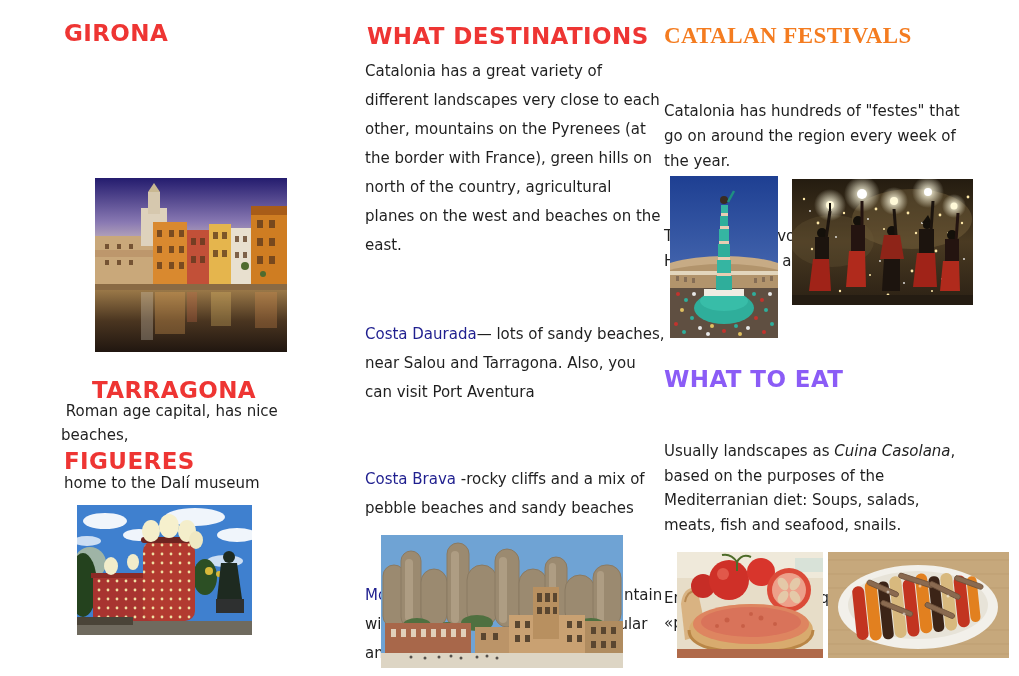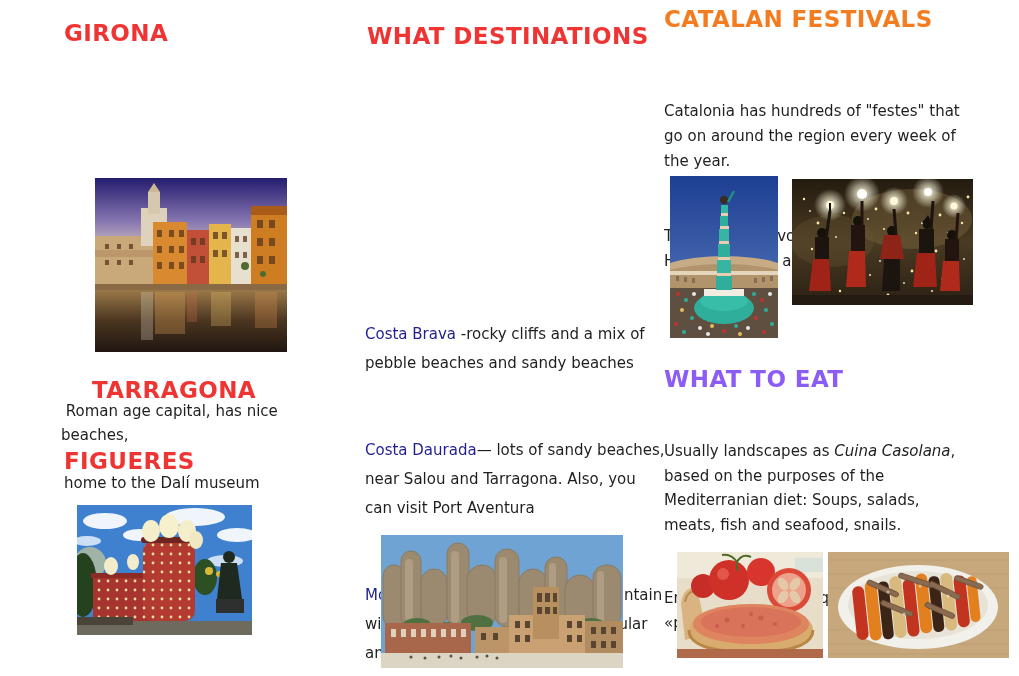--- a/index.html
+++ b/index.html
@@ -145,24 +145,25 @@
     <g fill="#1e2a20">
       <circle cx="152" cy="52" r="6"></circle>
       <path d="M144 58 h16 l5 36 h-25 z"></path>
     </g>
     <rect x="139" y="94" width="28" height="14" fill="#2e3030"></rect>
     <rect x="0" y="116" width="175" height="14" fill="#6f6a5e"></rect>
     <rect x="0" y="112" width="56" height="8" fill="#4a4438"></rect>
   </svg>
 
   <div class="abs heading h-red" style="left:367px;top:23px;width:295px;">WHAT DESTINATIONS</div>
+  <div class="abs body-text lh-c2" style="left:365px;top:57px;width:300px;">Catalonia has a great variety of different landscapes very close to each other, mountains on the Pyrenees (at the border with France), green hills on north of the country, agricultural planes on the west and beaches on the east.</div>
 
   <div class="abs body-text lh-c2" style="left:365px;top:262px;width:300px;">
+    <p><span class="lead">Costa Daurada</span><span>— lots of sandy beaches, near Salou and Tarragona. Also, you can visit Port Aventura</span></p>
     <p><span class="lead">Costa Brava</span><span> -rocky cliffs and a mix of pebble beaches and sandy beaches</span></p>
-    <p><span class="lead">Costa Daurada</span><span>— lots of sandy beaches, near Salou and Tarragona. Also, you can visit Port Aventura</span></p>
     <p><span class="lead">Montserrat</span><span>— an unusual rock mountain with a sanctuary on top, very popular among Catalans</span></p>
   </div>
 
   <svg class="abs photo" style="left:381px;top:535px;" width="242" height="133" viewBox="0 0 242 133" role="img">
     <rect width="242" height="133" fill="#6fa3d4"></rect>
     <g fill="#9b8a70" stroke="#8a7a62" stroke-width="1">
       <rect x="2" y="30" width="22" height="62" rx="11"></rect>
       <rect x="20" y="16" width="20" height="76" rx="10"></rect>
       <rect x="40" y="34" width="26" height="58" rx="13"></rect>
       <rect x="66" y="8" width="22" height="84" rx="11"></rect>
@@ -234,21 +235,21 @@
         <circle cx="44" cy="123" r="1.5"></circle>
         <circle cx="58" cy="122" r="1.5"></circle>
       <circle cx="80" cy="123" r="1.5"></circle>
         <circle cx="96" cy="122" r="1.5"></circle>
         <circle cx="116" cy="123" r="1.5"></circle>
       <circle cx="70" cy="121" r="1.5"></circle>
         <circle cx="106" cy="121" r="1.5"></circle>
     </g>
   </svg>
 
-  <div class="abs heading h-orange" style="left:664px;top:6px;width:330px;">CATALAN FESTIVALS</div>
+  <div class="abs heading h-orange" style="left:664px;top:23px;width:330px;font-family:Liberation Serif, serif;">CATALAN FESTIVALS</div>
   <div class="abs body-text lh-c3a" style="left:664px;top:49px;width:300px;">
     <div>Catalonia has hundreds of "festes" that go on around the region every week of the year.</div>
     <div>They usually involve Giants, Devils, Human Castles and processions.</div>
   </div>
 
   <svg class="abs photo" style="left:670px;top:176px;" width="108" height="162" viewBox="0 0 108 162" role="img">
     <defs>
       <linearGradient id="cSky" x1="0" y1="0" x2="0" y2="1">
           <stop offset="0" stop-color="#1e3f92"></stop>
           <stop offset="1" stop-color="#5d7fc0"></stop>

